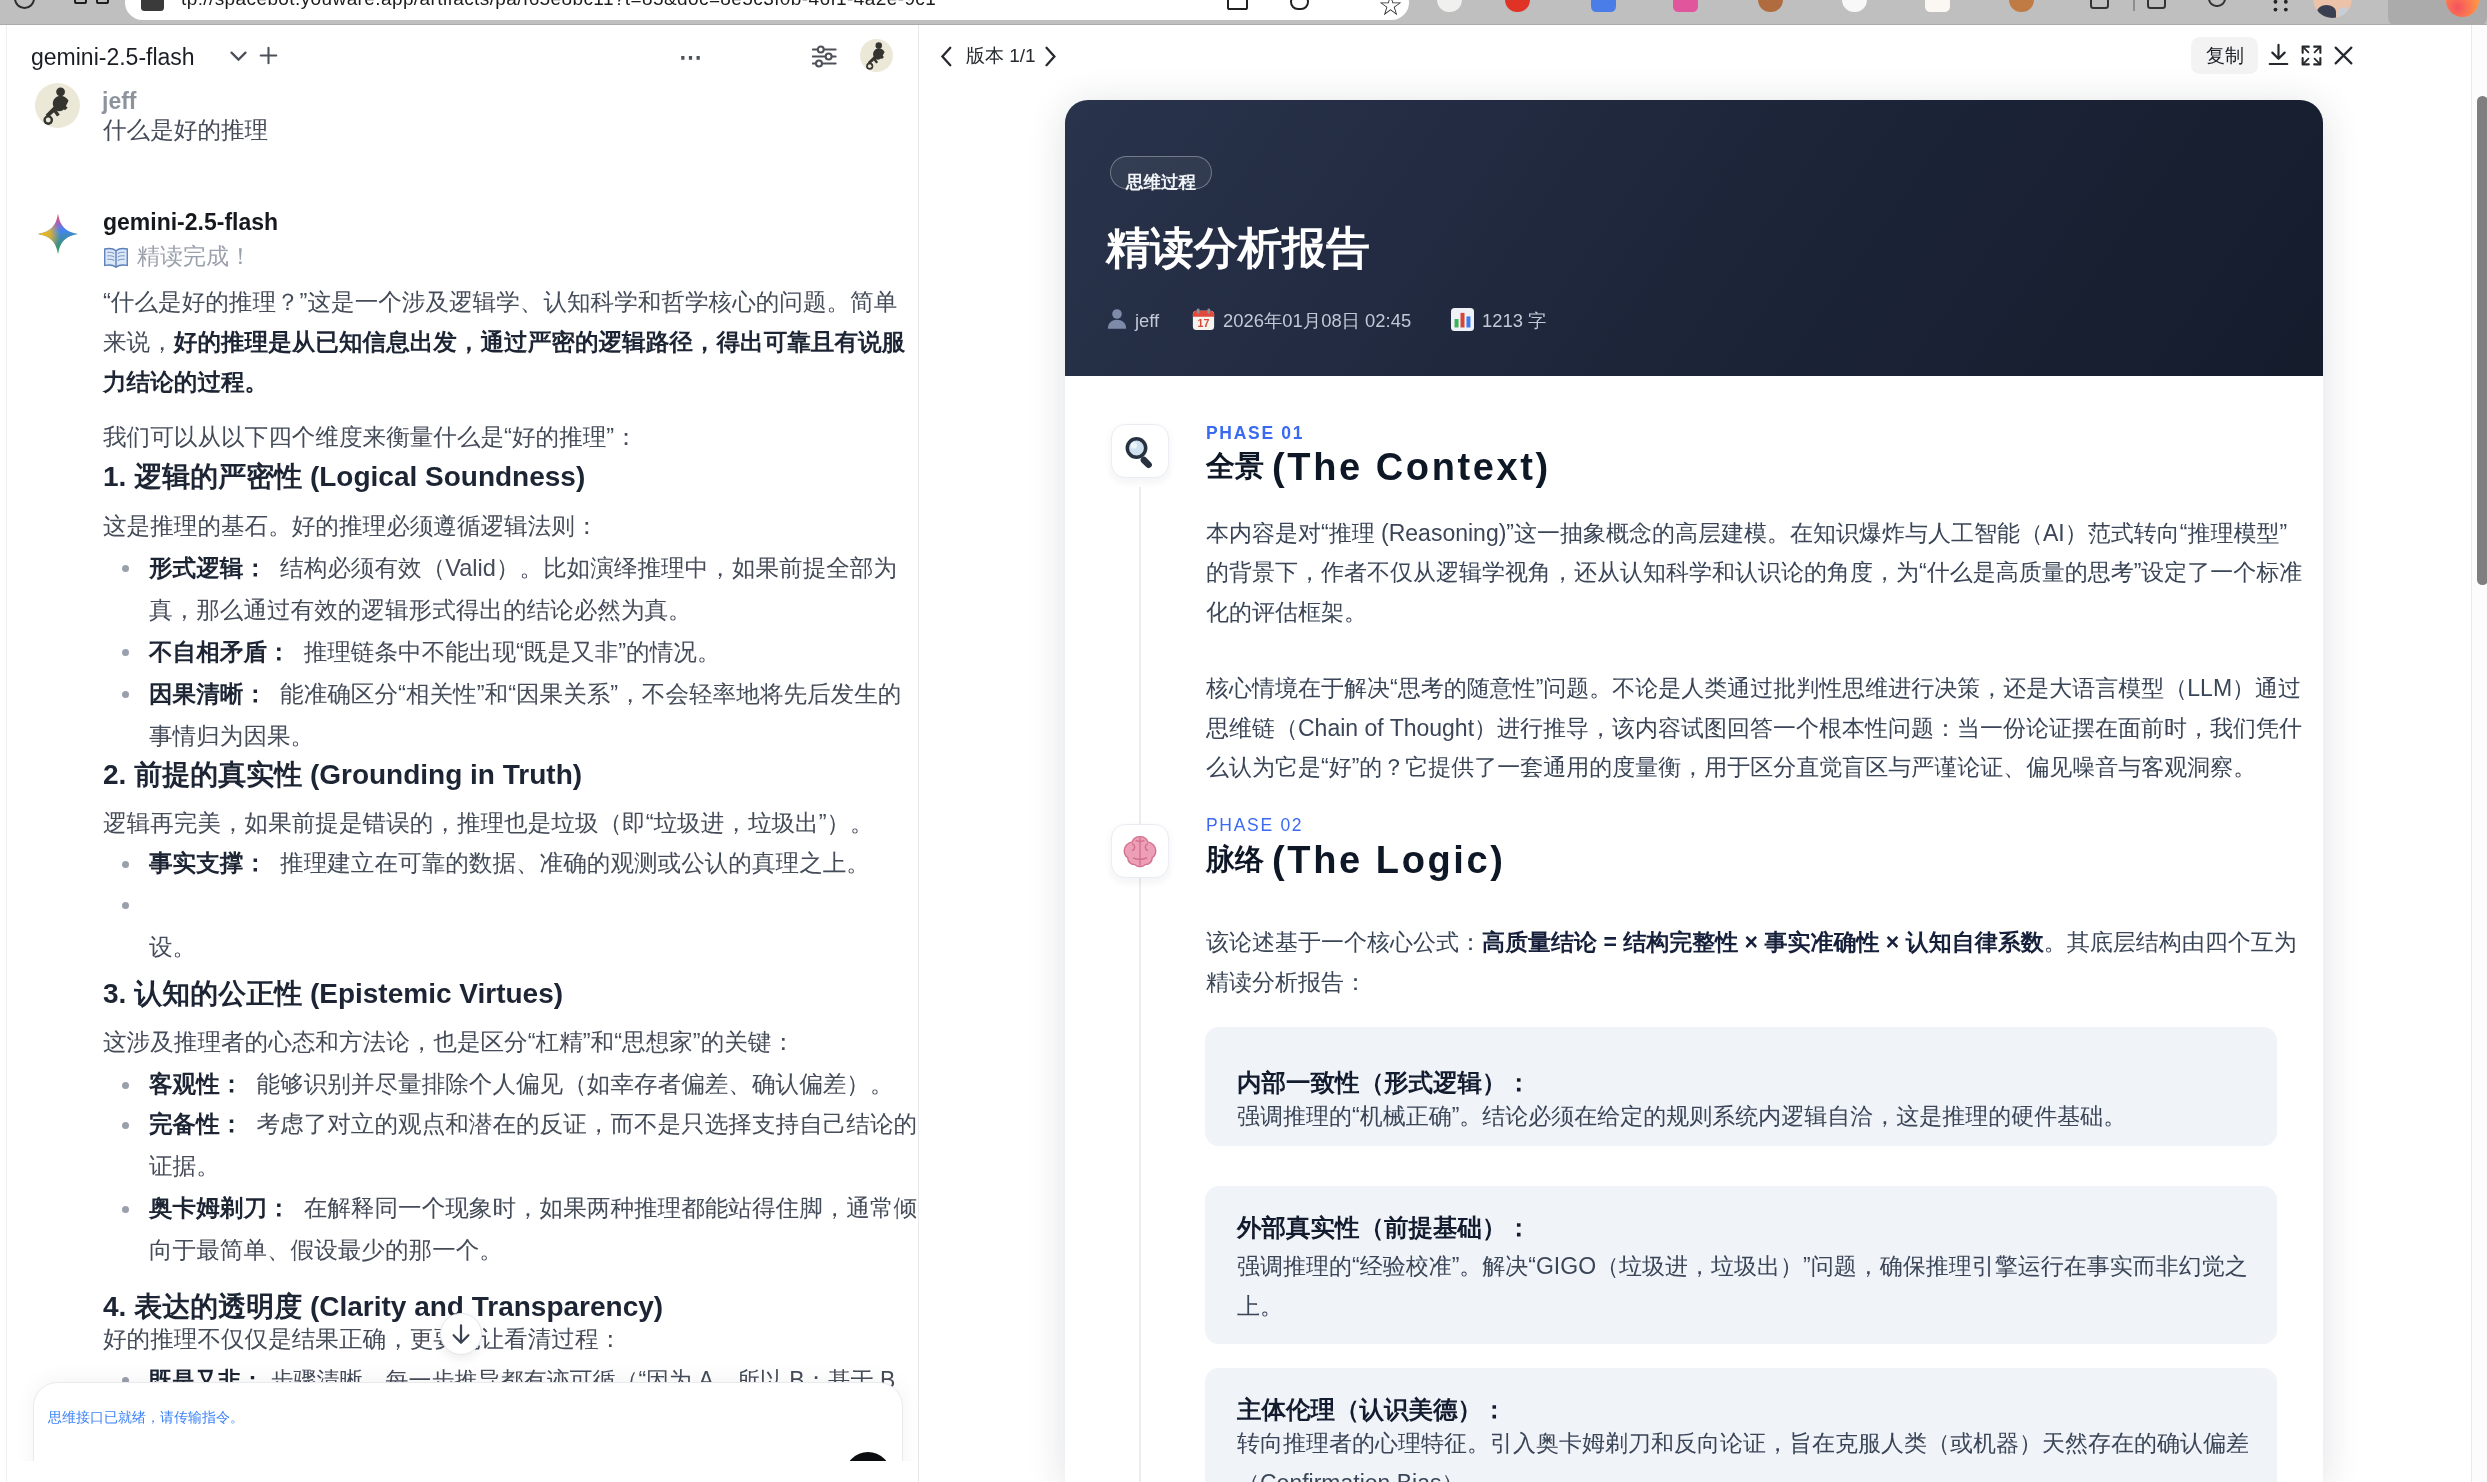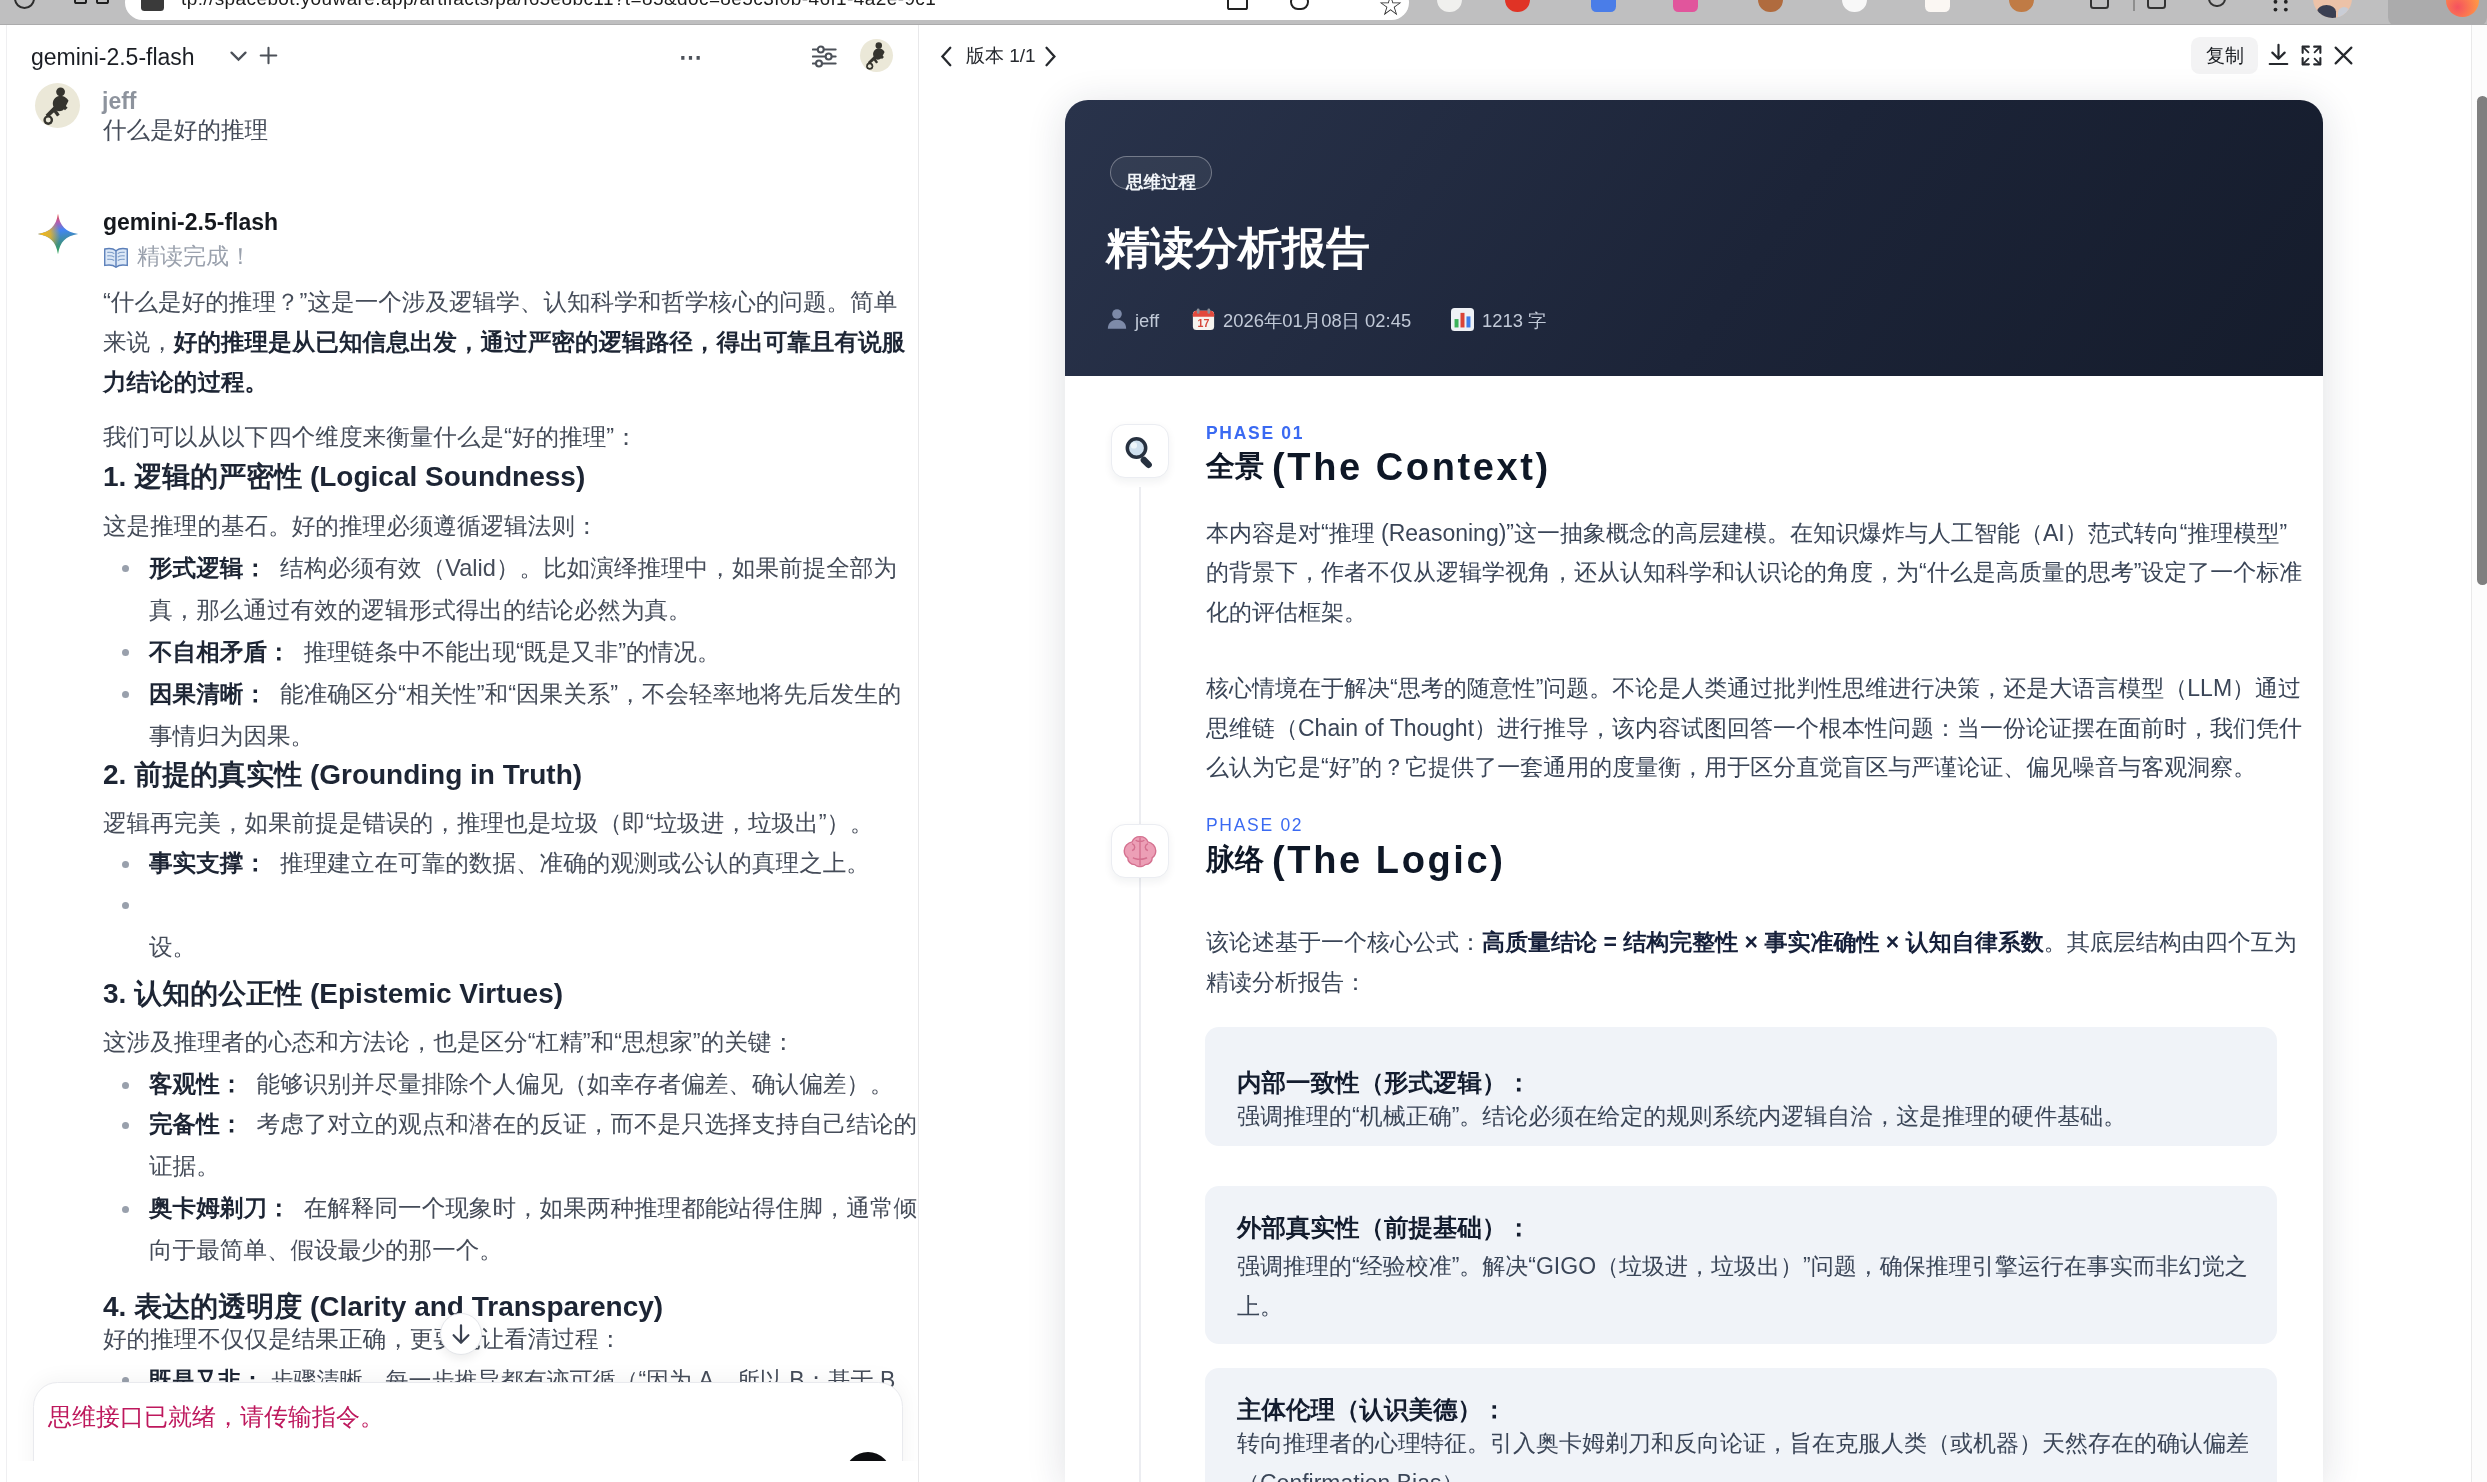--- a/index.html
+++ b/index.html
@@ -151,21 +151,21 @@
 <div class="dot" style="left:122px;top:1082px"></div>
 <div class="dot" style="left:122px;top:1122px"></div>
 <div class="dot" style="left:122px;top:1206px"></div>
 <div class="dot" style="left:122px;top:1377px"></div>
 <div class="abs" style="left:440px;top:1313px;width:42px;height:42px;border-radius:50%;background:#fff;border:0.9px solid #e4e6ea;box-shadow:0 3.5px 10.5px rgba(0,0,0,.08)">
 <svg width="40" height="40" viewBox="0 0 46 46">
         <path d="M23 13 V32 M14.5 24.5 L23 33 L31.5 24.5" stroke="#3a4150" stroke-width="2.6" fill="none" stroke-linecap="round" stroke-linejoin="round"></path>
       </svg>
     </div>
 <div class="abs" style="left:33px;top:1382px;width:870px;height:123px;background:#fff;border:0.9px solid #e9eaee;border-radius:24.5px;box-shadow:0 -1.8px 21px rgba(0,0,0,.05)"></div>
-<div class="abs" style="left:48px;top:1407px;font-size:24px;line-height:20px;color:#be185d">思维接口已就绪，请传输指令。</div>
+<div class="abs" style="left:48px;top:1407px;font-size:14px;line-height:20px;color:#3b82f6">思维接口已就绪，请传输指令。</div>
 <svg class="abs" style="left:47px;top:1471px" width="21" height="21" viewBox="0 0 24 24">
       <path d="M12 2 V22 M2 12 H22" stroke="#33383f" stroke-width="2.8" stroke-linecap="round"></path>
     </svg>
 <div class="abs" style="left:86px;top:1472px;width:1.8px;height:21px;background:#d8dbdf"></div>
 <svg class="abs" style="left:103px;top:1471px" width="24.5" height="24.5" viewBox="0 0 28 28">
       <g stroke="#33383f" stroke-width="2.2" fill="none" stroke-linejoin="round">
 <path d="M14 2 L18 6 L14 10 L10 6 Z M22 10 L26 14 L22 18 L18 14 Z M6 10 L10 14 L6 18 L2 14 Z M14 18 L18 22 L14 26 L10 22 Z"></path>
       </g>
     </svg>
 <svg class="abs" style="left:158px;top:1471px" width="23" height="24.5" viewBox="0 0 26 28">

